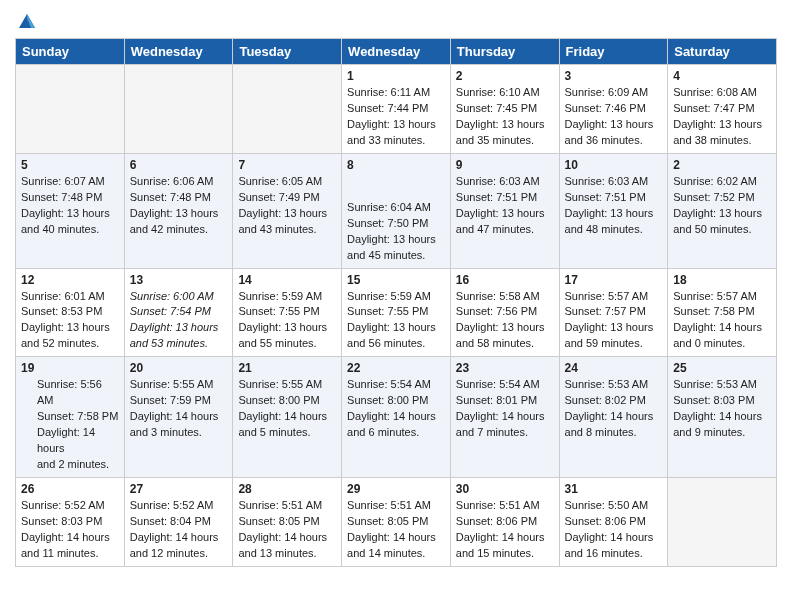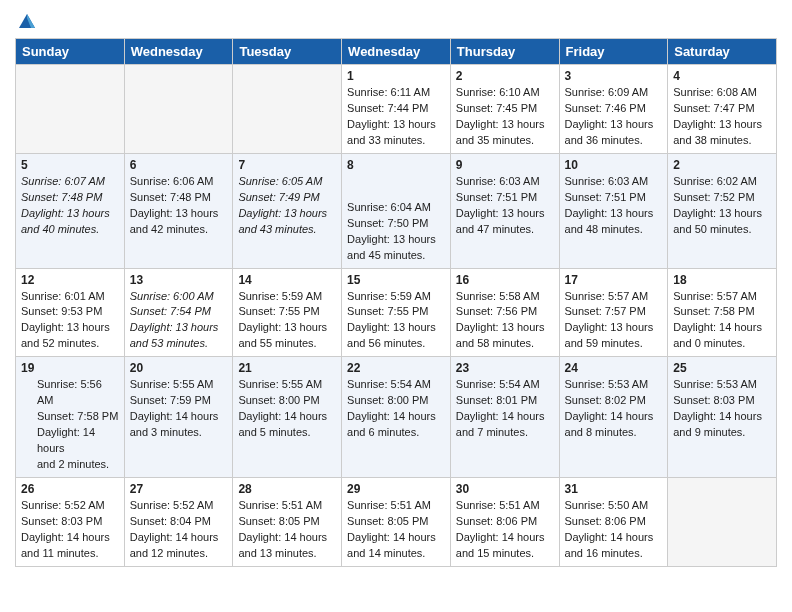--- a/index.html
+++ b/index.html
@@ -168,35 +168,35 @@
             <span class="day-number">4</span>
             <div class="day-info" style="white-space: pre-line;">Sunrise: 6:08 AM
 Sunset: 7:47 PM
 Daylight: 13 hours
 and 38 minutes.</div>
           </td>
         </tr>
         <tr class="row-even">
           <td>
             <span class="day-number">5</span>
-            <div class="day-info" style="white-space: pre-line; font-style: italic;">Sunrise: 6:07 AM
+            <div class="day-info" style="white-space: pre-line;">Sunrise: 6:07 AM
 Sunset: 7:48 PM
 Daylight: 13 hours
 and 40 minutes.</div>
           </td>
           <td>
             <span class="day-number">6</span>
             <div class="day-info" style="white-space: pre-line;">Sunrise: 6:06 AM
 Sunset: 7:48 PM
 Daylight: 13 hours
 and 42 minutes.</div>
           </td>
           <td>
             <span class="day-number">7</span>
-            <div class="day-info" style="white-space: pre-line; font-style: italic;">Sunrise: 6:05 AM
+            <div class="day-info" style="white-space: pre-line;">Sunrise: 6:05 AM
 Sunset: 7:49 PM
 Daylight: 13 hours
 and 43 minutes.</div>
           </td>
           <td>
             <span class="day-number">8</span>
             <div class="day-info" style="white-space: pre-line; margin-top: 28px;">Sunrise: 6:04 AM
 Sunset: 7:50 PM
 Daylight: 13 hours
 and 45 minutes.</div>
@@ -220,21 +220,21 @@
             <div class="day-info" style="white-space: pre-line;">Sunrise: 6:02 AM
 Sunset: 7:52 PM
 Daylight: 13 hours
 and 50 minutes.</div>
           </td>
         </tr>
         <tr class="row-odd">
           <td>
             <span class="day-number">12</span>
             <div class="day-info" style="white-space: pre-line;">Sunrise: 6:01 AM
-Sunset: 9:53 PM
+Sunset: 8:53 PM
 Daylight: 13 hours
 and 52 minutes.</div>
           </td>
           <td>
             <span class="day-number">13</span>
             <div class="day-info" style="white-space: pre-line; font-style: italic;">Sunrise: 6:00 AM
 Sunset: 7:54 PM
 Daylight: 13 hours
 and 53 minutes.</div>
           </td>

